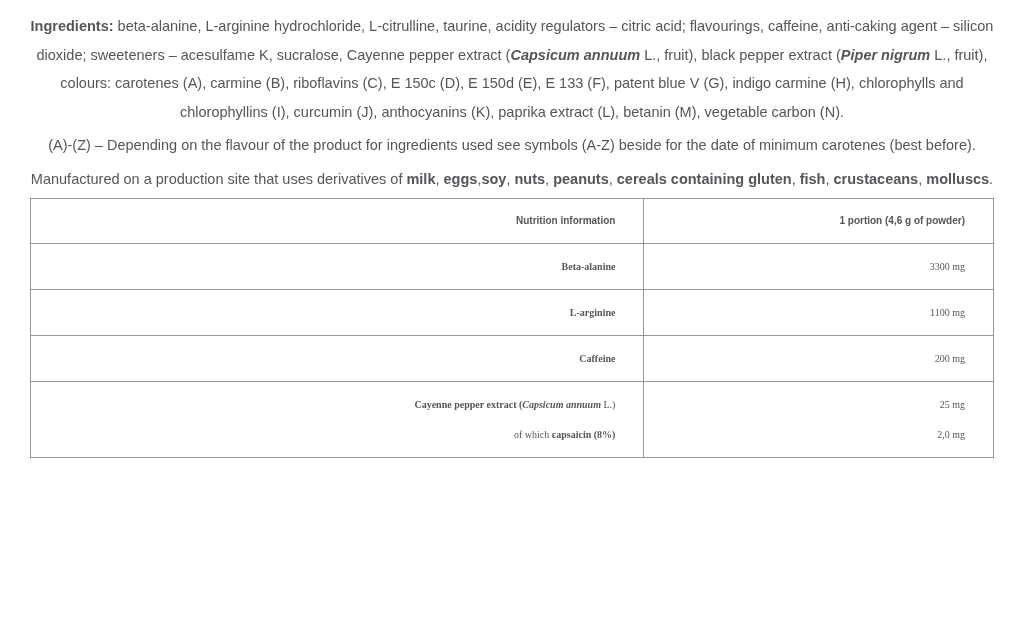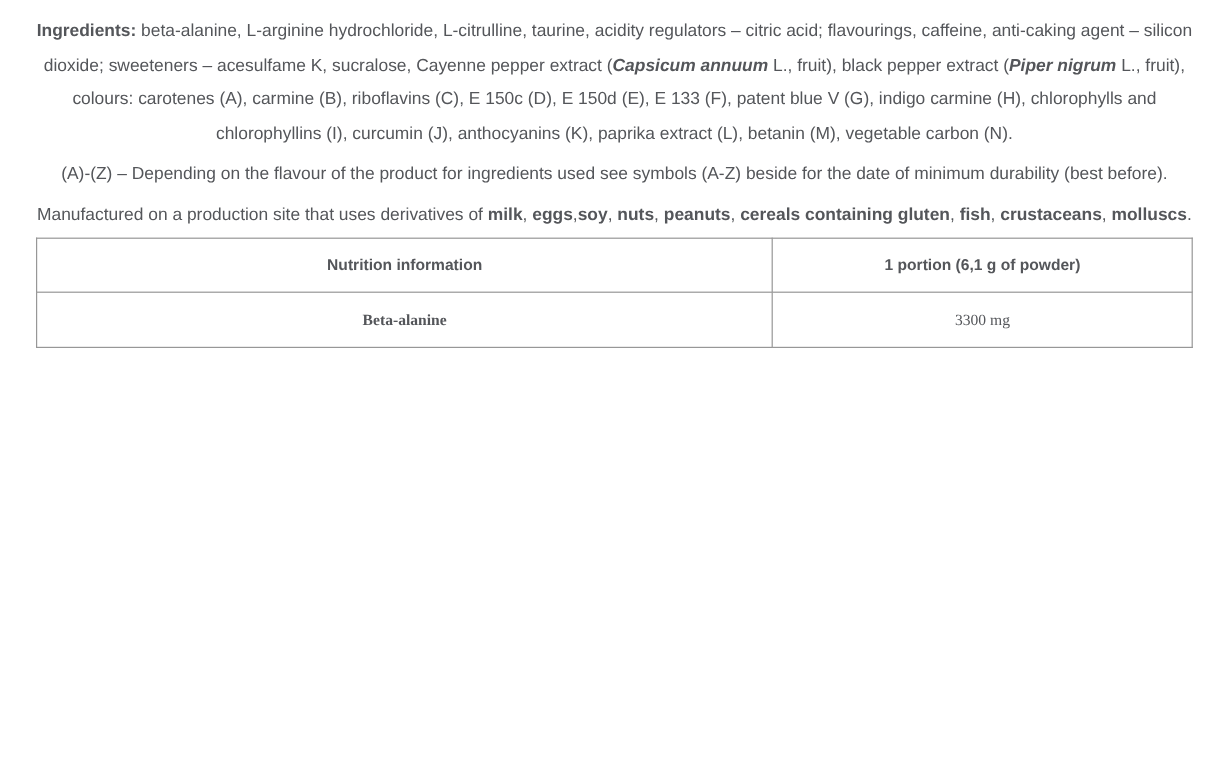--- a/index.html
+++ b/index.html
@@ -27,59 +27,85 @@
   .i{font-style:italic;}
   table{
     width:100%;
     border-collapse:collapse;
     margin-top:4px;
   }
   .col-nutrient{width:63.7%;}
   .col-amount{width:36.3%;}
   th,td{
     border:1px solid var(--border-color);
-    padding:12px 13px;
+    padding:12px 28px;
     vertical-align:top;
-    text-align:center;
-    font-size:13px;
+    text-align:right;
+    font-size:10px;
     line-height:20px;
   }
   th{font-weight:bold;}
   .cell-line{line-height:21px;font-family:Liberation Serif, serif;}
   .cell-line.gap{margin-top:9px;}
 </style>
 </head>
 <body>
 
 <div>
   <p class="para"><span class="b">Ingredients:</span><span> beta-alanine, L-arginine hydrochloride, L-citrulline, taurine, acidity regulators – citric acid; flavourings, caffeine, anti-caking agent – silicon dioxide; sweeteners – acesulfame K, sucralose, Cayenne pepper extract (</span><span class="b i">Capsicum annuum</span><span> L., fruit), black pepper extract (</span><span class="b i">Piper nigrum</span><span> L., fruit), colours: carotenes (A), carmine (B), riboflavins (C), E 150c (D), E 150d (E), E 133 (F), patent blue V (G), indigo carmine (H), chlorophylls and chlorophyllins (I), curcumin (J), anthocyanins (K), paprika extract (L), betanin (M), vegetable carbon (N).</span></p>
-  <p class="para"><span>(A)-(Z) – Depending on the flavour of the product for ingredients used see symbols (A-Z) beside for the date of minimum durability (best before).</span></p>
+  <p class="para"><span>(A)-(Z) – Depending on the flavour of the product for ingredients used see symbols (A-Z) beside for the date of minimum carotenes (best before).</span></p>
   <p class="para"><span>Manufactured on a production site that uses derivatives of </span><span class="b">milk</span><span>, </span><span class="b">eggs</span><span>,</span><span class="b">soy</span><span>, </span><span class="b">nuts</span><span>, </span><span class="b">peanuts</span><span>, </span><span class="b">cereals containing gluten</span><span>, </span><span class="b">fish</span><span>, </span><span class="b">crustaceans</span><span>, </span><span class="b">molluscs</span><span>.</span></p>
 
   <table>
     <colgroup>
       <col class="col-nutrient">
       <col class="col-amount">
     </colgroup>
     <thead>
       <tr>
         <th>Nutrition information</th>
-        <th>1 portion (6,1 g of powder)</th>
+        <th>1 portion (4,6 g of powder)</th>
       </tr>
     </thead>
     <tbody>
   <tr>
     <td>
             <div class="cell-line"><span class="b">Beta-alanine</span></div>
           </td>
     <td>
             <div class="cell-line"><span>3300 mg</span></div>
           </td>
   </tr>
 
+  <tr>
+    <td>
+            <div class="cell-line"><span class="b">L-arginine</span></div>
+          </td>
+    <td>
+            <div class="cell-line"><span>1100 mg</span></div>
+          </td>
+  </tr>
 
 
 
+  <tr>
+    <td>
+            <div class="cell-line"><span class="b">Caffeine</span></div>
+          </td>
+    <td>
+            <div class="cell-line"><span>200 mg</span></div>
+          </td>
+  </tr>
 
+  <tr>
+    <td>
+            <div class="cell-line"><span class="b">Cayenne pepper extract (</span><span class="b i">Capsicum annuum</span><span> L.)</span></div>
+            <div class="cell-line gap"><span>of which </span><span class="b">capsaicin (8%)</span></div>
+          </td>
+    <td>
+            <div class="cell-line"><span>25 mg</span></div>
+            <div class="cell-line gap"><span>2,0 mg</span></div>
+          </td>
+  </tr>
 
 </tbody>
   </table>
 </div>
 
 </body></html>

